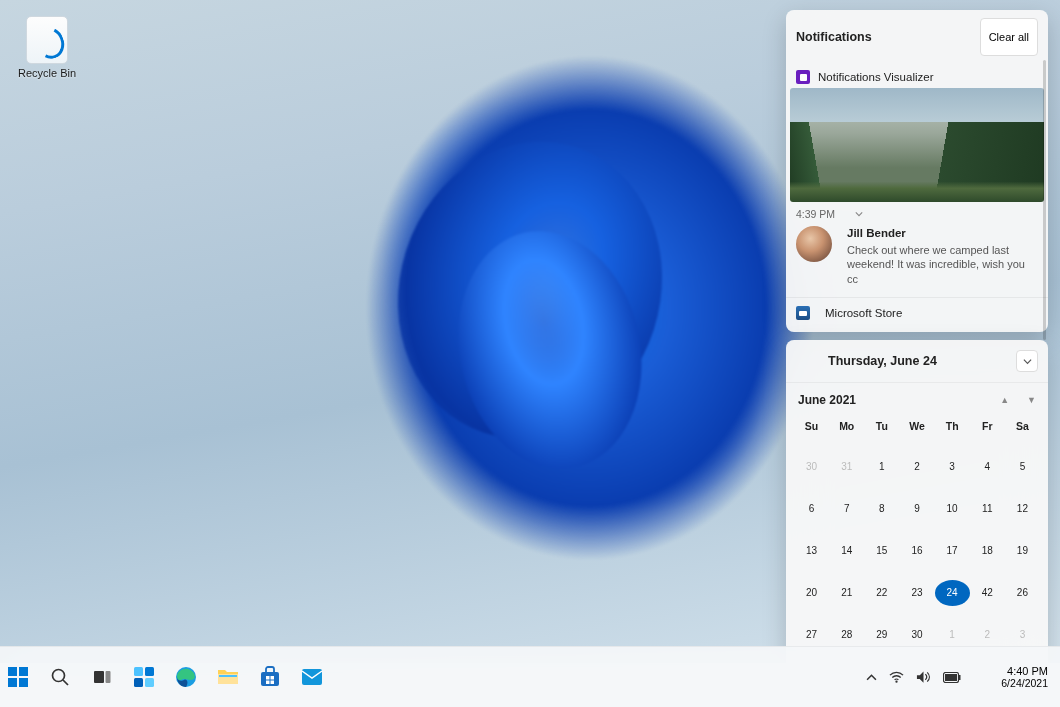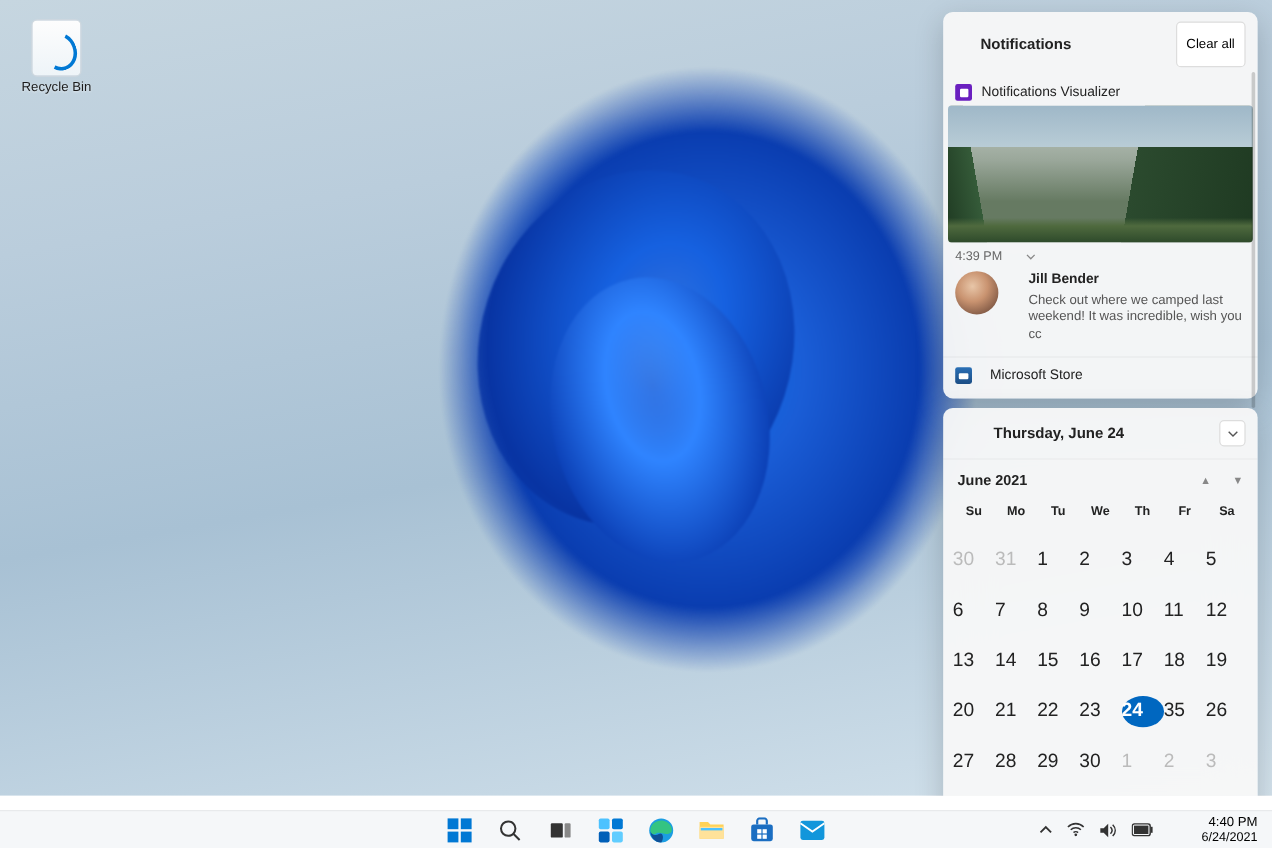--- a/index.html
+++ b/index.html
@@ -45,66 +45,66 @@
 .desktop-icon span { text-shadow: 0 1px 2px rgba(255,255,255,.6); }
 
 
 .action-center { position:absolute; right:12px; top:10px; width:262px; display:flex; flex-direction:column; gap:8px; }
 .panel {
   background: rgba(248,248,248,0.94); backdrop-filter: blur(20px);
   border-radius:8px; box-shadow: 0 8px 24px rgba(0,0,0,.18);
   font-size:12px; color:#222;
 }
 .notif-panel { padding:0 0 4px; max-height:335px; }
-.notif-head { display:flex; justify-content:space-between; align-items:center; padding:8px 10px;margin-left:21px; }
+.notif-head { display:flex; justify-content:space-between; align-items:center; padding:8px 10px; }
 .notif-head h3 { font-size:12.5px; font-weight:600; }
 .clear-all { background:#fff; border:1px solid #ddd; border-radius:4px; padding:12px 8px; font-size:11px; cursor:pointer; }
 .notif-app { display:flex; align-items:center; gap:8px; padding:6px 10px 4px; font-size:11.5px; }
 .app-icon-sq { width:14px; height:14px; background:#6a1fbf; border-radius:2px; display:flex;align-items:center;justify-content:center; }
 .app-icon-sq::after{content:"";width:7px;height:7px;background:#fff;border-radius:1px;}
 .hero {
   margin:0 4px; height:114px; border-radius:3px; overflow:hidden;
   background:
     linear-gradient(to bottom, #9fb8c8 0%, #b8ccd6 30%, rgba(0,0,0,0) 30%),
     linear-gradient(to top, #2e4a2b 0%, #4f6a3e 12%, rgba(0,0,0,0) 18%),
     linear-gradient(100deg, rgba(0,0,0,0) 60%, #2b4a2e 60%, #1f3a22 100%),
     linear-gradient(80deg, #1f3a22 0%, #355b39 12%, rgba(0,0,0,0) 12%),
     linear-gradient(#c6cfc9,#9aa79a 40%, #667a62 70%);
 }
 .notif-time { display:flex; align-items:center; gap:20px; padding:6px 10px 2px; font-size:10.5px; color:#666; }
-.notif-body { display:flex; gap:25px; padding:4px 10px 10px; border-bottom:1px solid rgba(0,0,0,.06); }
+.notif-body { display:flex; gap:15px; padding:4px 10px 10px; border-bottom:1px solid rgba(0,0,0,.06); }
 .avatar { width:36px; height:36px; border-radius:50%; background: radial-gradient(circle at 40% 35%, #e8c6a8 0%, #c99370 40%, #5a3a2e 100%); flex-shrink:0; }
 .notif-body .txt { font-size:11px; line-height:1.35; }
 .notif-body .txt .name { font-weight:600; font-size:11.5px; margin-bottom:1px; }
 .notif-body .txt .msg { color:#555; }
 .ms-store-row { display:flex; align-items:center; gap:15px; padding:8px 10px; font-size:11.5px; }
 .store-icon { width:14px; height:14px; background:linear-gradient(#2a6fb5,#1b4d85); border-radius:2px; position:relative; }
 .store-icon::after{content:"";position:absolute;left:3px;top:5px;width:8px;height:5px;background:#fff;border-radius:1px;}
 .scrollhint{ position:absolute; right:2px; top:50px; width:3px; height:280px; background:rgba(0,0,0,.18); border-radius:2px;}
 
 
 .cal-panel { padding:0; }
 .cal-today { display:flex; justify-content:space-between; align-items:center; padding:10px 10px 10px 14px; border-bottom:1px solid rgba(0,0,0,.05); }
 .cal-today span { font-size:12.5px; font-weight:600;margin-left:28px; }
 .collapse-btn { width:22px; height:22px; border:1px solid #ddd; background:#fff; border-radius:4px; cursor:pointer; display:flex;align-items:center;justify-content:center; }
 .cal-nav { display:flex; justify-content:space-between; align-items:center; padding:10px 12px 4px; }
 .cal-nav .month { font-weight:600; font-size:12px; }
 .cal-nav .arrows { display:flex; gap:18px; color:#888; font-size:9px; cursor:pointer; }
 .cal-grid { display:grid; grid-template-columns: repeat(7, 1fr); padding:4px 8px 10px; row-gap:16px; }
 .cal-grid .dow { font-size:10.5px; font-weight:600; text-align:center; padding:5px 0 6px; }
-.cal-grid .day { font-size:16px; text-align:left; height:26px; line-height:26px; border-radius:50%; cursor:pointer; }
+.cal-grid .day { font-size:10px; text-align:center; height:26px; line-height:26px; border-radius:50%; cursor:pointer; }
 .cal-grid .day.other { color:#bbb; }
-.cal-grid .day.today { background:#0067c0; color:#fff; font-weight:700; }
+.cal-grid .day.today { background:#0067c0; color:#fff; font-weight:400; }
 
 
 .taskbar {
-  position:absolute; left:0; right:0; bottom:0; height:32px;
+  position:absolute; left:0; right:0; bottom:0; height:61px;
   background: rgba(244,246,248,0.92); backdrop-filter: blur(30px);
   border-top:1px solid rgba(0,0,0,.05);
-  display:flex; align-items:center; justify-content:center;
+  display:flex; align-items:center; justify-content:flex-start;
 }
 .task-center { display:flex; gap:6px; }
 .tbtn { width:36px; height:36px; border-radius:4px; display:flex; align-items:center; justify-content:center; cursor:pointer; }
 .tray { position:absolute; right:8px; top:0; bottom:0; display:flex; align-items:center; gap:10px; font-size:11px; }
 .tray-icons { display:flex; gap:12px; align-items:center; color:#333; }
 .clock { text-align:right; line-height:1.15; padding-right:4px; cursor:pointer; }
 .clock div:first-child{font-size:11px;} .clock div:last-child{font-size:10.5px;margin-left:30px;}
 svg { display:block; }
 </style>
 </head>
@@ -199,21 +199,21 @@
           <div class="day">15</div>
           <div class="day">16</div>
           <div class="day">17</div>
           <div class="day">18</div>
           <div class="day">19</div>
           <div class="day">20</div>
           <div class="day">21</div>
           <div class="day">22</div>
           <div class="day">23</div>
           <div class="day today">24</div>
-          <div class="day">35</div>
+          <div class="day">42</div>
           <div class="day">26</div>
           <div class="day">27</div>
           <div class="day">28</div>
           <div class="day">29</div>
           <div class="day">30</div>
           <div class="day other">1</div>
           <div class="day other">2</div>
           <div class="day other">3</div>
           <div class="day other">4</div>
           <div class="day other">5</div>

